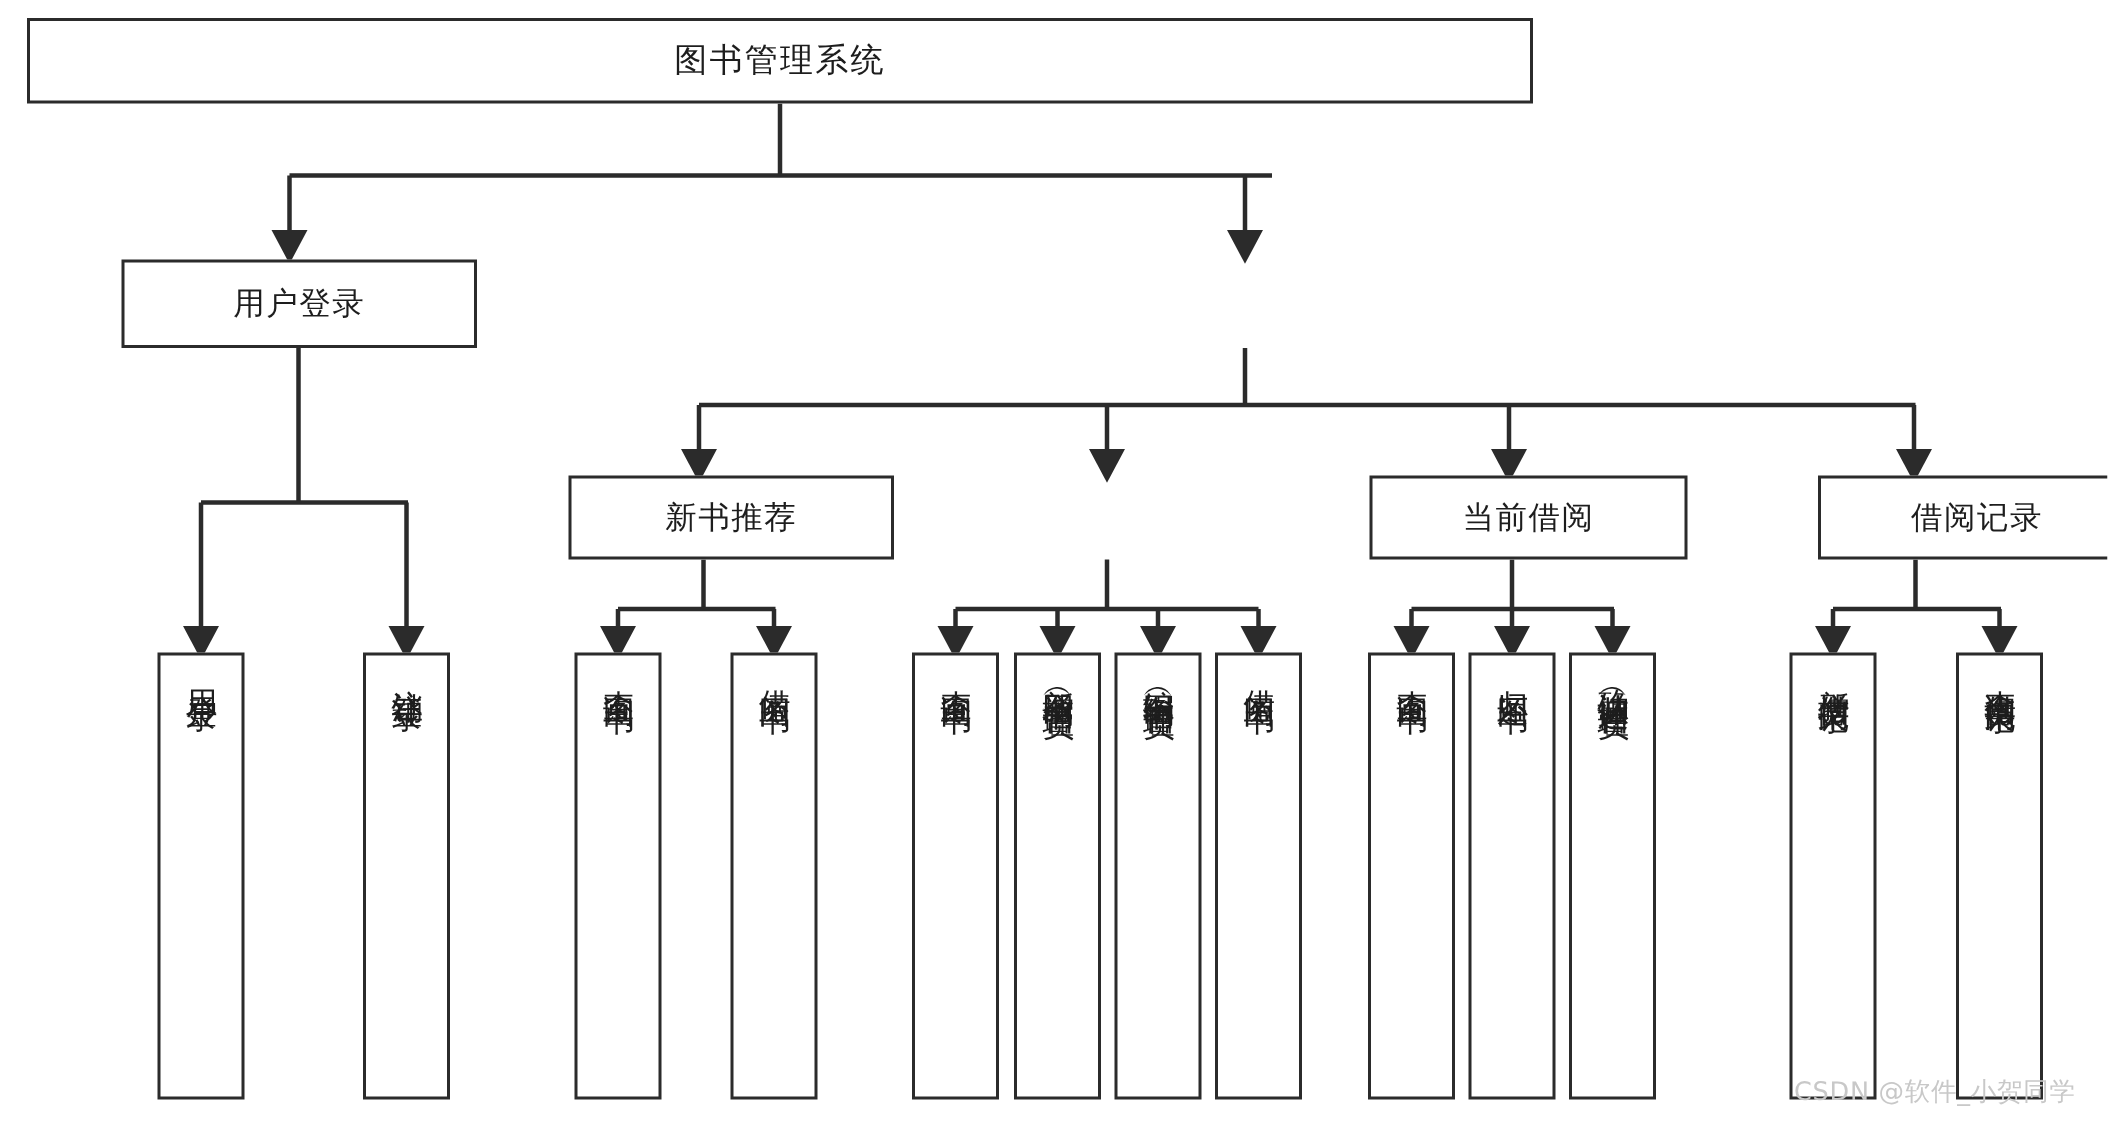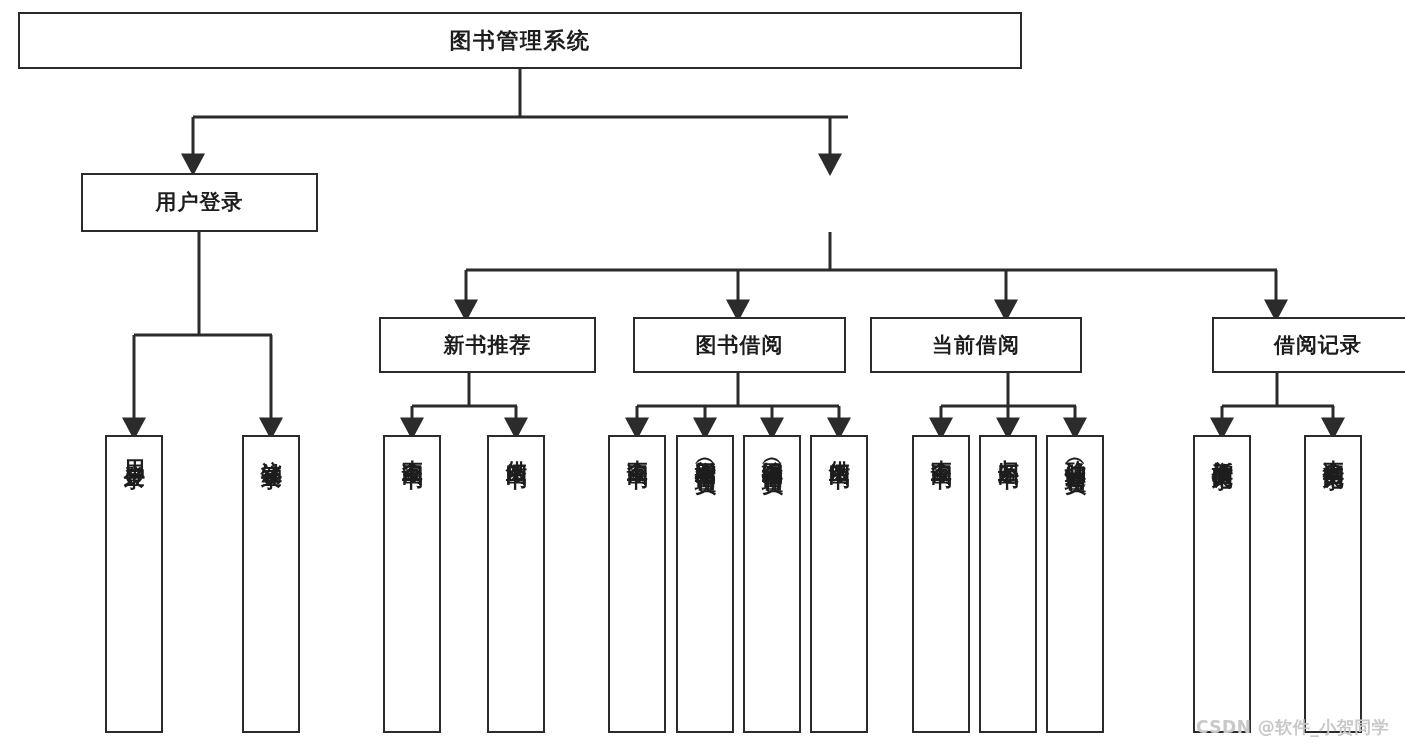--- a/index.html
+++ b/index.html
@@ -33,21 +33,20 @@
     display: flex;
     align-items: center;
     justify-content: center;
     z-index: 2;
   }
   .node-label {
     color: #1d1d1d;
     line-height: 1.18;
     text-align: center;
     white-space: pre-line;
-    font-weight: bold;
   }
   
   .node.horiz .node-label {
     font-size: 21px;
     letter-spacing: 1px;
   }
   .node.root .node-label {
     font-size: 22px;
     letter-spacing: 1.5px;
   }
@@ -68,21 +67,20 @@
     letter-spacing: 2px;
   }
   .watermark {
     position: absolute;
     color: #c8c8c8;
     font-size: 17px;
     letter-spacing: 0.5px;
     white-space: nowrap;
     z-index: 5;
     user-select: none;
-    font-weight: bold;
   }
 </style>
 </head>
 <body>
 
 <div id="diagram-canvas">
 
   <svg id="edges-layer" viewBox="0 0 1405 747" xmlns="http://www.w3.org/2000/svg" aria-hidden="true">
     <defs>
       <marker id="arrowhead" markerWidth="11" markerHeight="11" refX="2.2" refY="4" orient="auto" markerUnits="strokeWidth">
@@ -139,25 +137,22 @@
 
   <div class="node horiz" style="left:81px; top:173px; width:237px; height:59px;">
     <span class="node-label">用户登录</span>
   </div>
 
 
   <div class="node horiz" style="left:379px; top:317px; width:217px; height:56px;">
     <span class="node-label">新书推荐</span>
   </div>
 
-  <div class="node horiz" style="left:633px; top:317px; width:213px; height:56px;">
-    <span class="node-label">图书借阅</span>
-  </div>
-
-  <div class="node horiz" style="left:870px; top:317px; width:212px; height:56px;">
+
+  <div class="node horiz" style="left:913px; top:317px; width:212px; height:56px;">
     <span class="node-label">当前借阅</span>
   </div>
 
   <div class="node horiz" style="left:1212px; top:317px; width:212px; height:56px;">
     <span class="node-label">借阅记录</span>
   </div>
 
   <div class="node leaf" style="left:105px; top:435px; width:58px; height:298px;">
     <span class="node-label">用户登录</span>
   </div>

